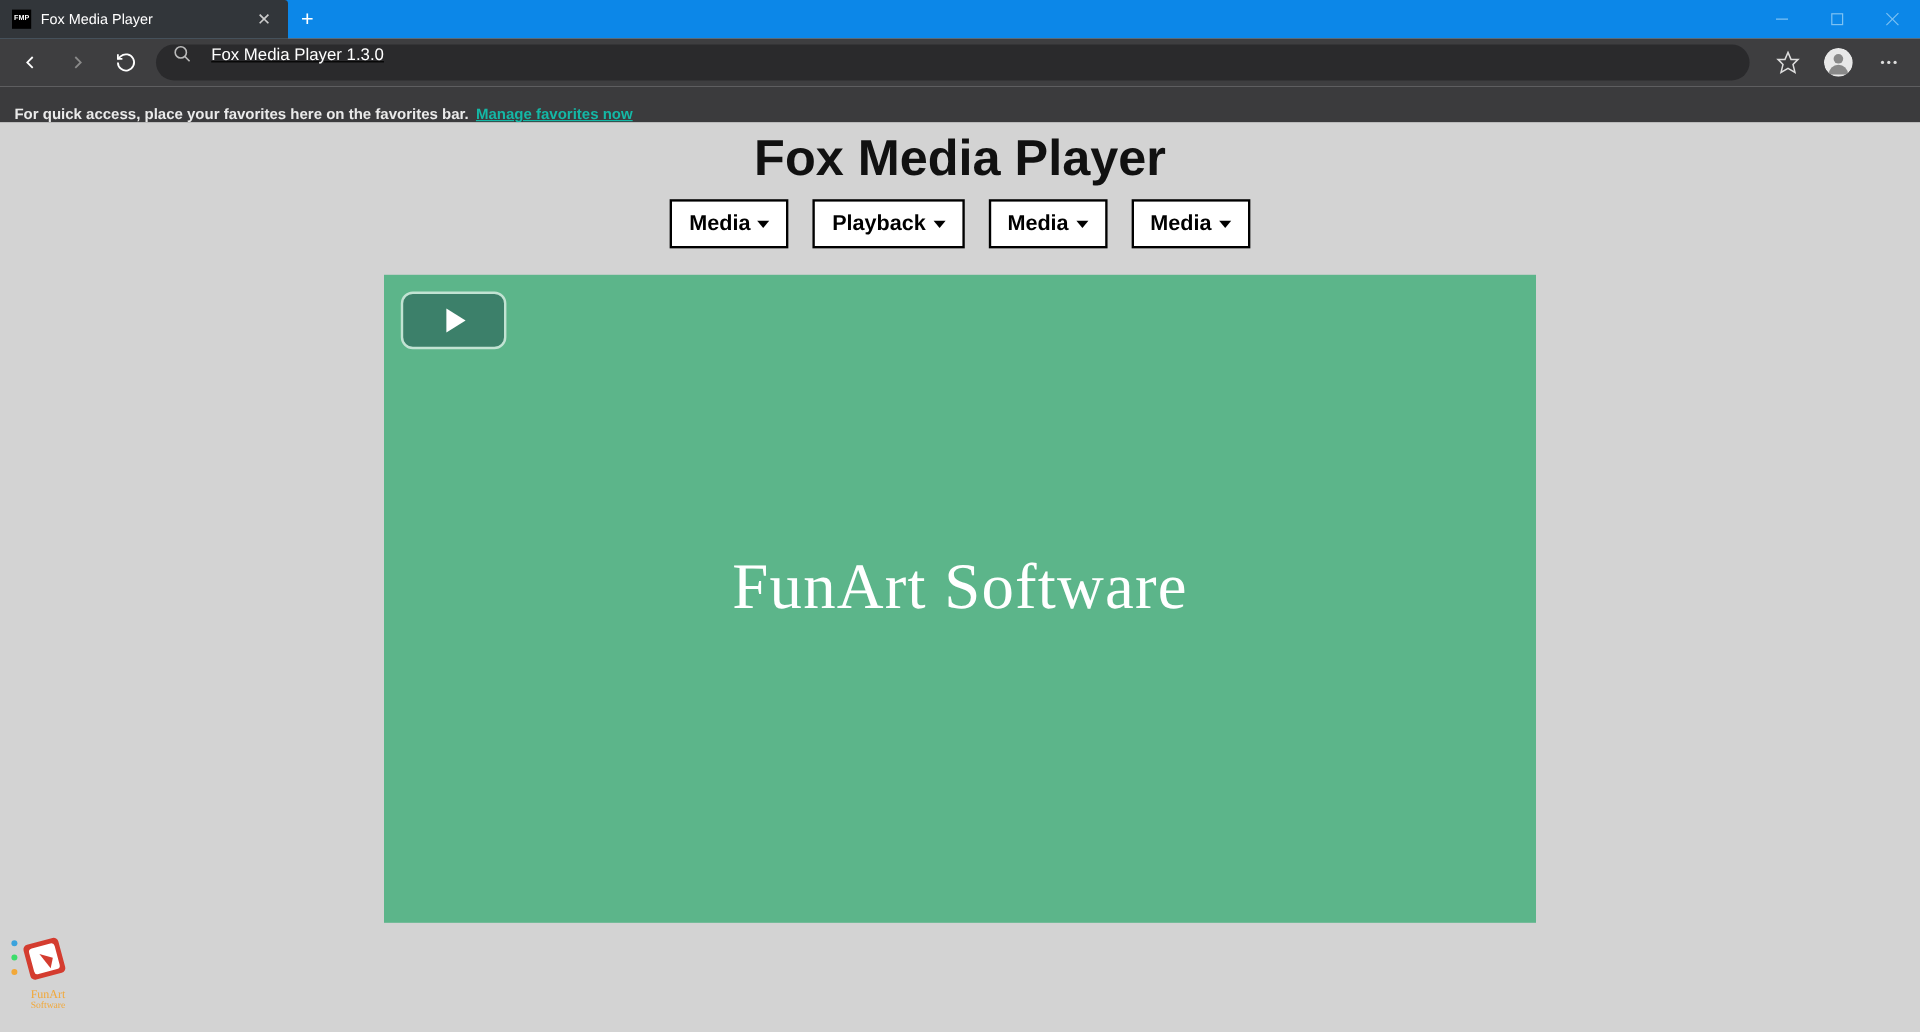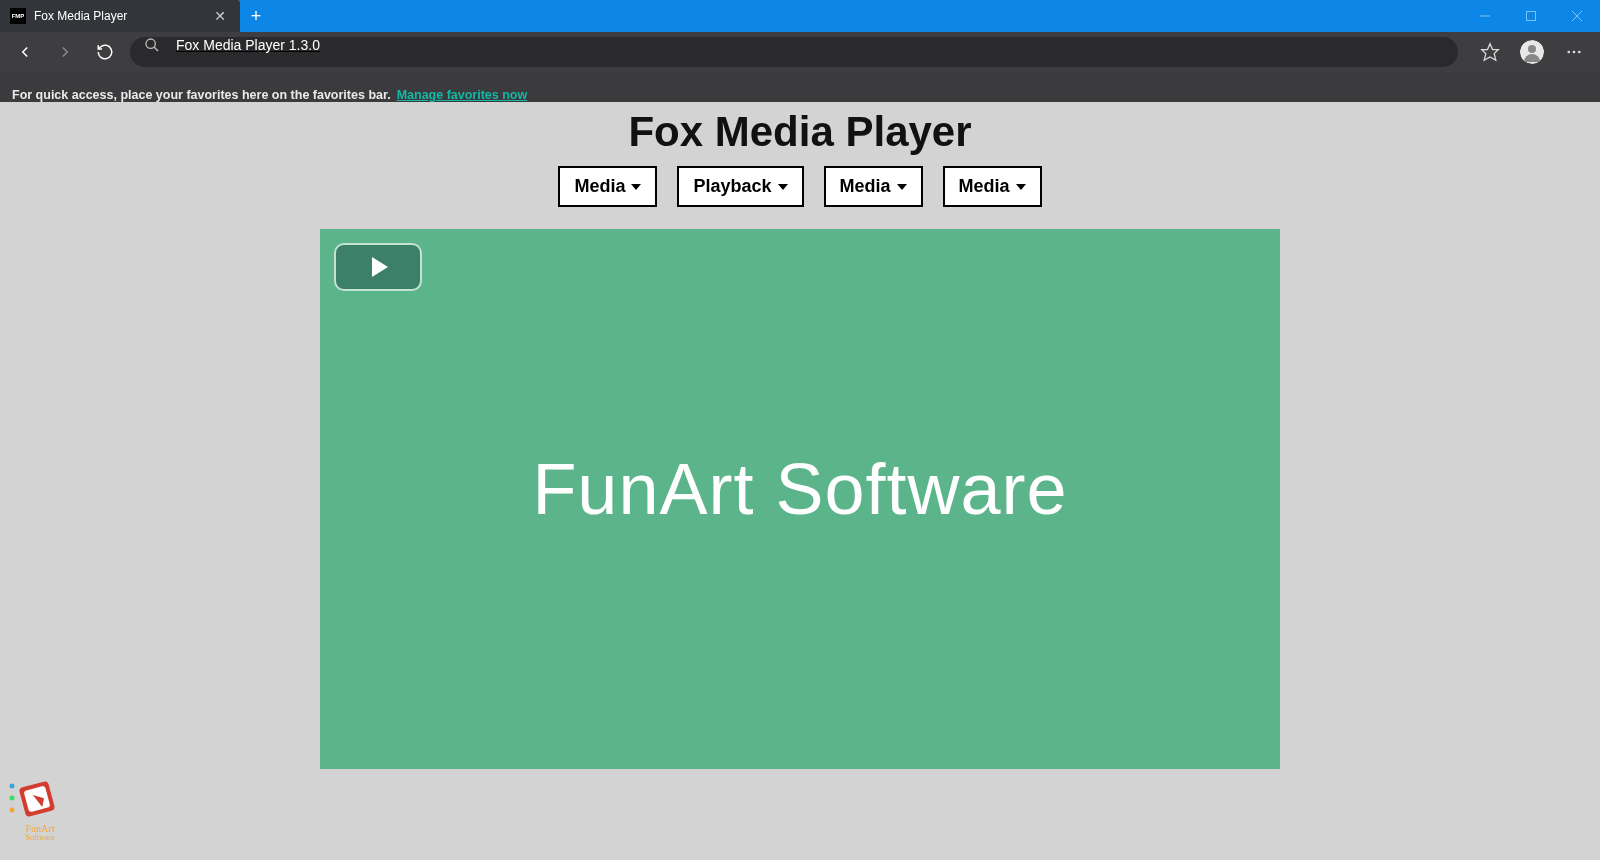--- a/index.html
+++ b/index.html
@@ -194,22 +194,22 @@
 }
 .play-outline .triangle {
   width: 0; height: 0;
   border-top: 10px solid transparent;
   border-bottom: 10px solid transparent;
   border-left: 16px solid #fff;
   margin-left: 3px;
 }
 .brand-text {
   color: #fff;
-  font-family: Liberation Sans, sans-serif;
-  font-size: 72px;
+  font-family: Liberation Serif, serif;
+  font-size: 54px;
   font-weight: 500;
   text-align: center;
   padding-bottom: 20px;
   letter-spacing: 1px;
 }
 
 .corner-logo {
   position: absolute;
   left: 4px;
   bottom: 20px;

